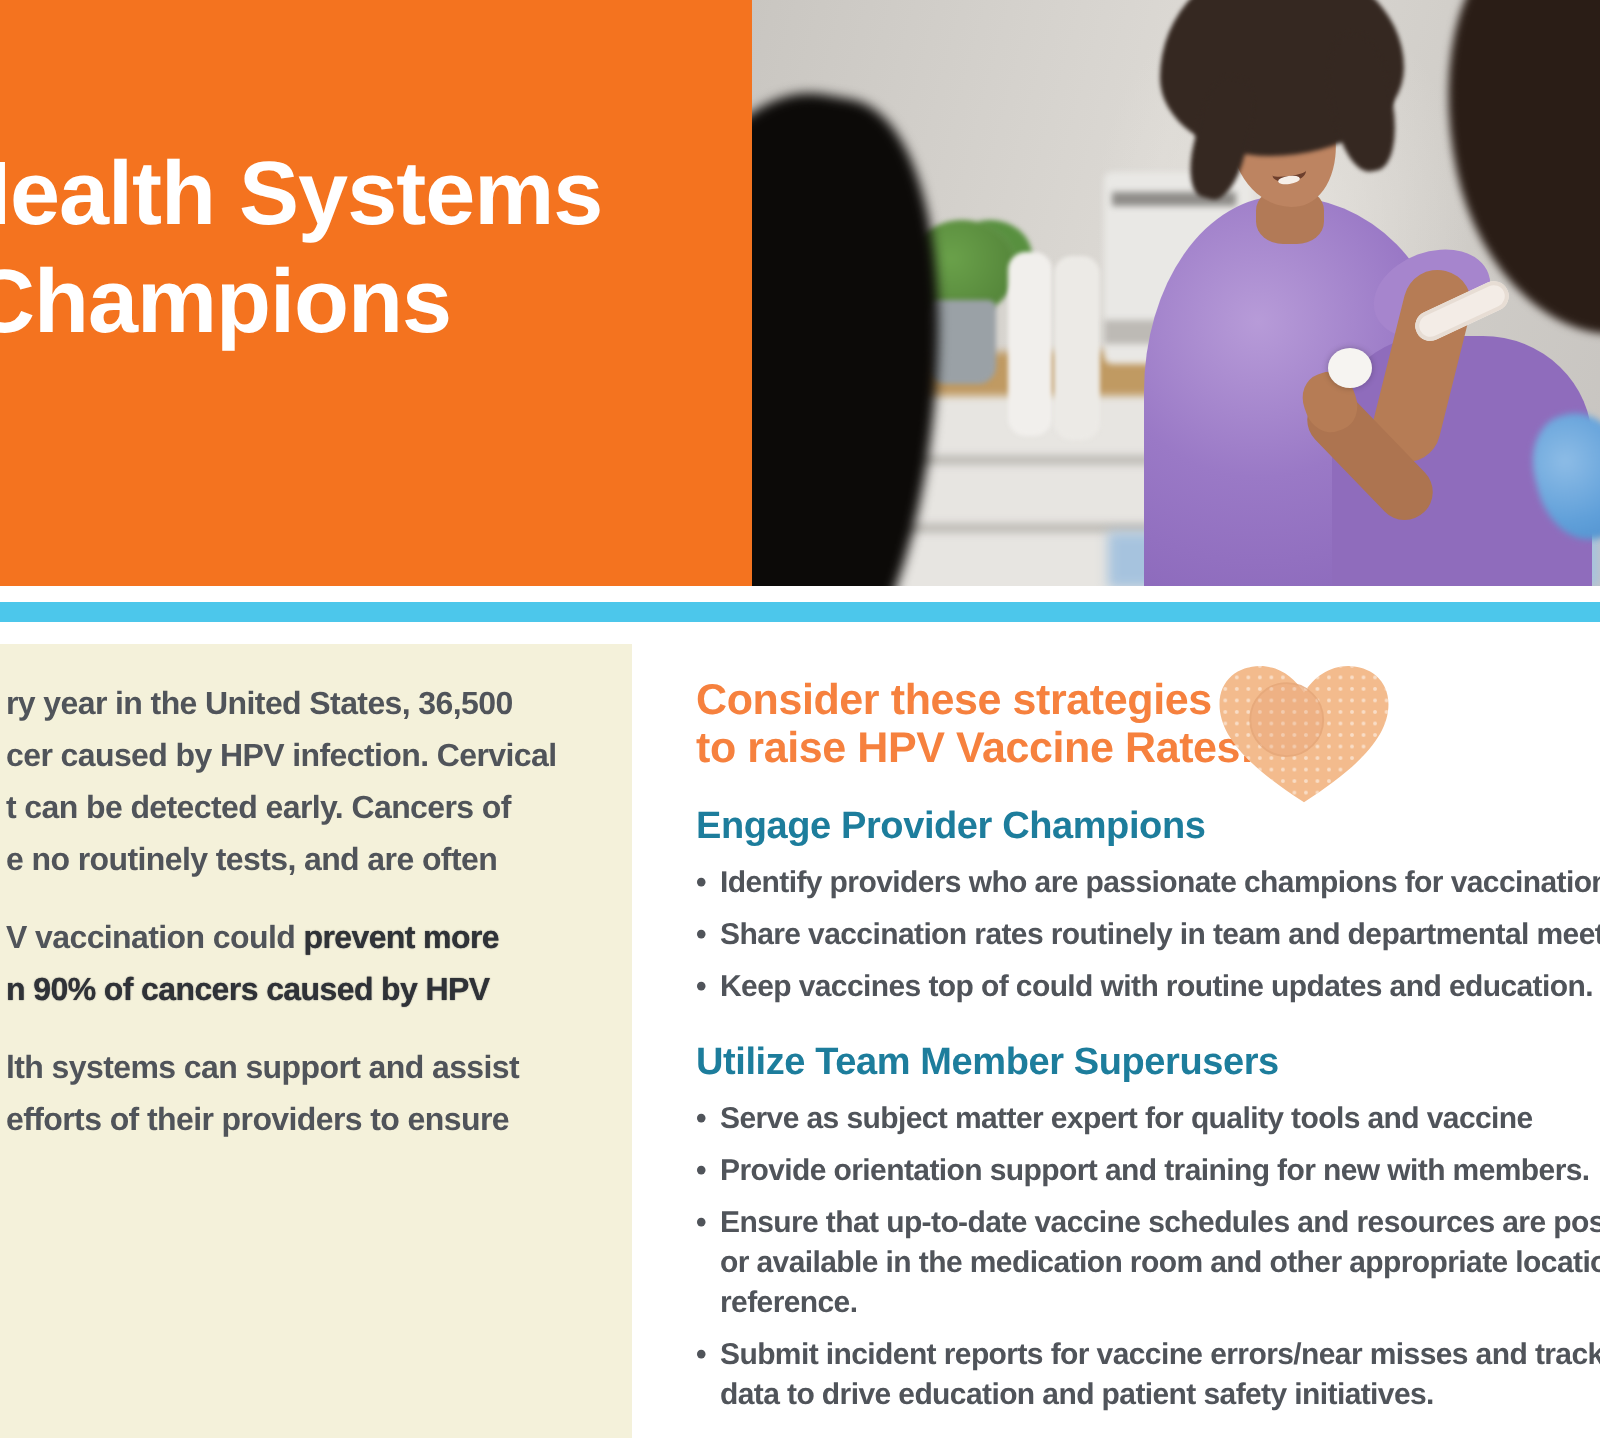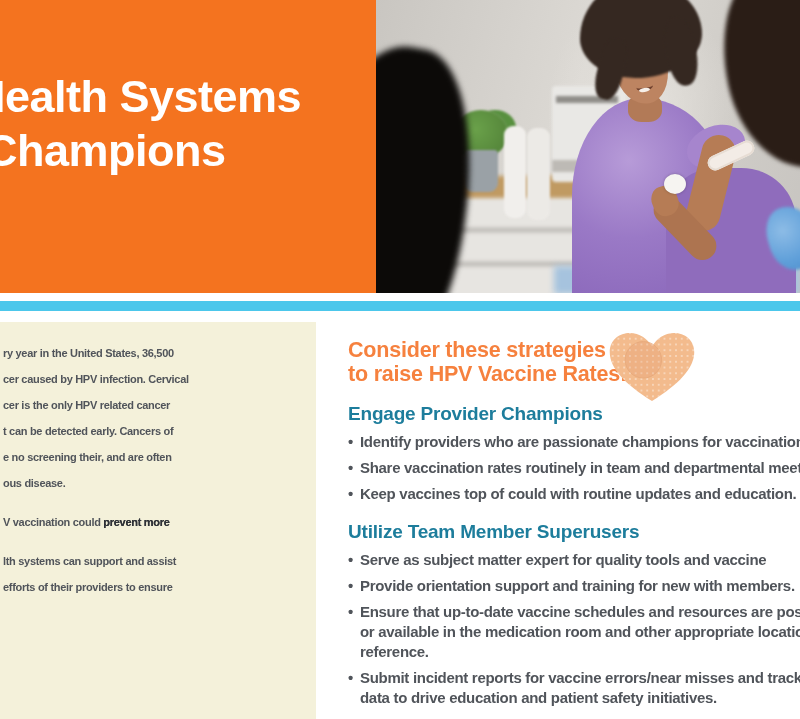--- a/index.html
+++ b/index.html
@@ -56,21 +56,21 @@
   .ph-cotton{left:288px;top:174px;width:22px;height:20px;background:#f6f4f1;border-radius:50%;box-shadow:0 0 3px rgba(0,0,0,.25)}
   .ph-bandage{left:330px;top:148px;width:50px;height:15px;background:#f3ece6;border-radius:8px;transform:rotate(-25deg);box-shadow:inset 0 0 0 2px #e7ddd4}
   .ph-hairR{left:350px;top:-34px;width:124px;height:204px;background:#2a1d16;border-radius:50% 50% 40% 60%/55% 45% 50% 50%;transform:rotate(-12deg);filter:blur(2px)}
   .ph-glove{left:392px;top:206px;width:48px;height:64px;background:radial-gradient(circle at 35% 35%,#8dbce6,#5f9fd9 60%,#4d8ecb);border-radius:45% 55% 50% 50%;transform:rotate(-15deg);filter:blur(1.5px)}
   .ph-silhouette{left:-62px;top:46px;width:152px;height:330px;background:#0c0a08;border-radius:50% 50% 45% 55%/40% 60% 50% 50%;transform:rotate(10deg);filter:blur(3px)}
 
   
   .left-panel{position:absolute;left:0;top:322px;width:316px;height:397px;background:var(--cream);overflow:hidden}
   #left-text{padding:18px 0 0 3px}
   .para{margin-bottom:13px}
-  .tline{height:26px;line-height:26px;white-space:nowrap;font-size:11px;letter-spacing:-0.3px;font-weight:700;color:var(--body)}
+  .tline{height:26px;line-height:26px;white-space:nowrap;font-size:16px;letter-spacing:-0.3px;font-weight:700;color:var(--body)}
   .seg.heavy{color:var(--heavy);text-shadow:0 0 .6px currentColor}
 
   
   .right-col{position:absolute;left:348px;top:338px;width:470px}
   .rp-heading{font-size:21.5px;line-height:24px;font-weight:700;color:var(--oheading);letter-spacing:-0.2px;white-space:nowrap}
   .heart{position:absolute;left:256px;top:-8px;width:96px;height:75px}
   #sections h3{font-size:19px;line-height:21px;font-weight:700;color:var(--teal);letter-spacing:-0.2px;margin:17px 0 8px;white-space:nowrap}
   #sections ul{list-style:none}
   #sections li{display:flex;margin-bottom:6px}
   .marker{width:12px;flex:0 0 12px;font-size:15px;line-height:20px;font-weight:700;color:var(--body)}
@@ -124,27 +124,26 @@
     <div class="ph-silhouette"></div>
   </div>
 
   <div class="stripe"></div>
 
   <div class="left-panel">
     <div id="left-text">
         <div class="para">
           <div class="tline"><span class="seg">ry year in the United States, 36,500</span></div>
           <div class="tline"><span class="seg">cer caused by HPV infection. Cervical</span></div>
-          <div class="tline"><span class="seg">cer is the only HPV related cancer</span></div>
           <div class="tline"><span class="seg">t can be detected early. Cancers of</span></div>
-          <div class="tline"><span class="seg">e no screening their, and are often</span></div>
-          <div class="tline"><span class="seg">ous disease.</span></div>
+          <div class="tline"><span class="seg">e no routinely tests, and are often</span></div>
         </div>
         <div class="para">
           <div class="tline"><span class="seg">V vaccination could </span><span class="seg heavy">prevent more</span></div>
+          <div class="tline"><span class="seg heavy">n 90% of cancers caused by HPV</span></div>
         </div>
         <div class="para">
           <div class="tline"><span class="seg">lth systems can support and assist</span></div>
           <div class="tline"><span class="seg">efforts of their providers to ensure</span></div>
         </div>
       </div>
   </div>
 
   <div class="right-col">
     <div class="rp-heading">

